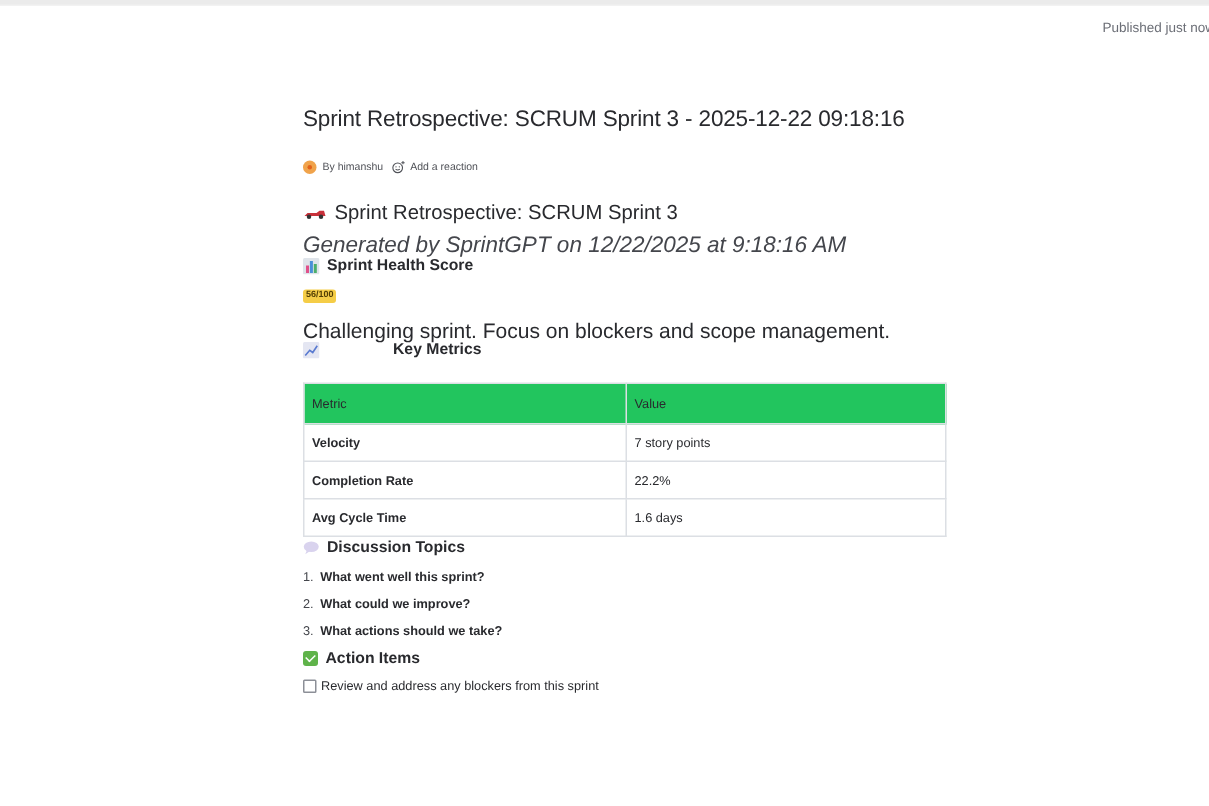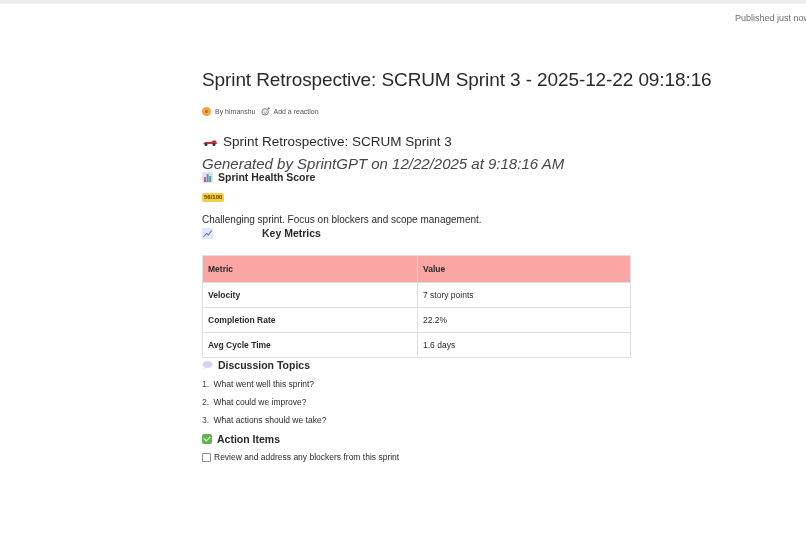--- a/index.html
+++ b/index.html
@@ -6,43 +6,43 @@
     body {
       width: 806px; height: 537px; overflow: hidden;
       background: #ffffff;
       font-family: "Liberation Sans", "DejaVu Sans", sans-serif;
       color: #172b4d;
       position: relative;
     }
     .topbar { position: absolute; left: 0; top: 0; width: 806px; height: 3px; background: #ebebeb; border-bottom: 1px solid #f2f2f2; }
     .published { position: absolute; right: -4px; top: 13px; font-size: 9px; color: #6b6e76; white-space: nowrap; }
     .page { position: absolute; left: 202px; top: 68px; width: 430px; }
-    .page-title { font-size: 19px; font-weight: 400; color: #292a2e; margin: 0; line-height: 24px; letter-spacing: -0.1px; white-space: nowrap; }
+    .page-title { font-size: 15px; font-weight: 400; color: #292a2e; margin: 0; line-height: 24px; letter-spacing: -0.1px; white-space: nowrap; }
     .byline { display: flex; align-items: center; margin-top: 13px; height: 12px; font-size: 7px; color: #505258; }
     .avatar { width: 9px; height: 9px; border-radius: 50%; background: #f0a34b; position: relative; margin-right: 4px; }
     .avatar::after { content: ""; position: absolute; left: 3px; top: 3px; width: 3px; height: 3px; border-radius: 50%; background: #e2611a; }
     .reaction { display: flex; align-items: center; margin-left: 6px; cursor: pointer; }
     .reaction-icon { width: 9px; height: 9px; margin-right: 3px; }
     h1.doc-h1 { font-size: 13.5px; font-weight: 400; color: #292a2e; margin: 16px 0 0 0; line-height: 18px; display: flex; align-items: center; }
     .emoji { display: inline-block; margin-right: 5px; }
     .gen { font-size: 15px; font-style: italic; color: #44464c; margin-top: 7px; line-height: 12px; }
     h2.doc-h2 { font-size: 10.5px; font-weight: 700; color: #292a2e; margin: 0; line-height: 14px; display: flex; align-items: center; }
     .sec-health { margin-top: 16px; }
     .badge { display: inline-block; margin-top: 9px; background: #f5cd47; color: #533f04; font-size: 6px; font-weight: 700; padding: 1px 2px; border-radius: 2px; line-height: 7px; }
-    .para { font-size: 10px; color: #292a2e; margin-top: 11px; line-height: 12px; }
+    .para { font-size: 14px; color: #292a2e; margin-top: 11px; line-height: 12px; }
     .sec-metrics { margin-top: 17px; gap: 44px; }
     table.metrics { border-collapse: collapse; margin-top: 15px; width: 429px; font-size: 8.5px; color: #292a2e; }
     table.metrics th, table.metrics td { border: 1px solid #dcdfe4; text-align: left; padding: 0 5px; height: 24px; }
-    table.metrics th { background: #fca5a5; font-weight: 700; height: 26px; }
+    table.metrics th { background: #22c55e; font-weight: 400; height: 26px; }
     table.metrics td.k { font-weight: 700; width: 204px; }
     .sec-disc { margin-top: 25px; }
     ol.topics { margin: 6px 0 0 0; padding: 0; list-style: none; font-size: 8.5px; }
     ol.topics li { line-height: 12px; margin-bottom: 6px; color: #292a2e; }
     ol.topics li .num { color: #44464c; margin-right: 2px; }
-    ol.topics li .t { font-weight: 400; }
+    ol.topics li .t { font-weight: 700; }
     .sec-actions { margin-top: 7px; }
     .check-emoji { display: inline-block; width: 10px; height: 10px; background: #5fb34a; border-radius: 2px; margin-right: 5px; position: relative; }
     .check-emoji::after { content: ""; position: absolute; left: 3px; top: 1px; width: 3px; height: 5px; border: solid #fff; border-width: 0 1.4px 1.4px 0; transform: rotate(45deg); }
     .task { display: flex; align-items: center; margin-top: 6px; font-size: 8.5px; color: #292a2e; }
     .task-box { width: 7px; height: 7px; border: 1px solid #8c8f97; border-radius: 1px; margin-right: 3px; cursor: pointer; }
   </style>
 </head>
 <body>
 
 <div class="topbar"></div>

